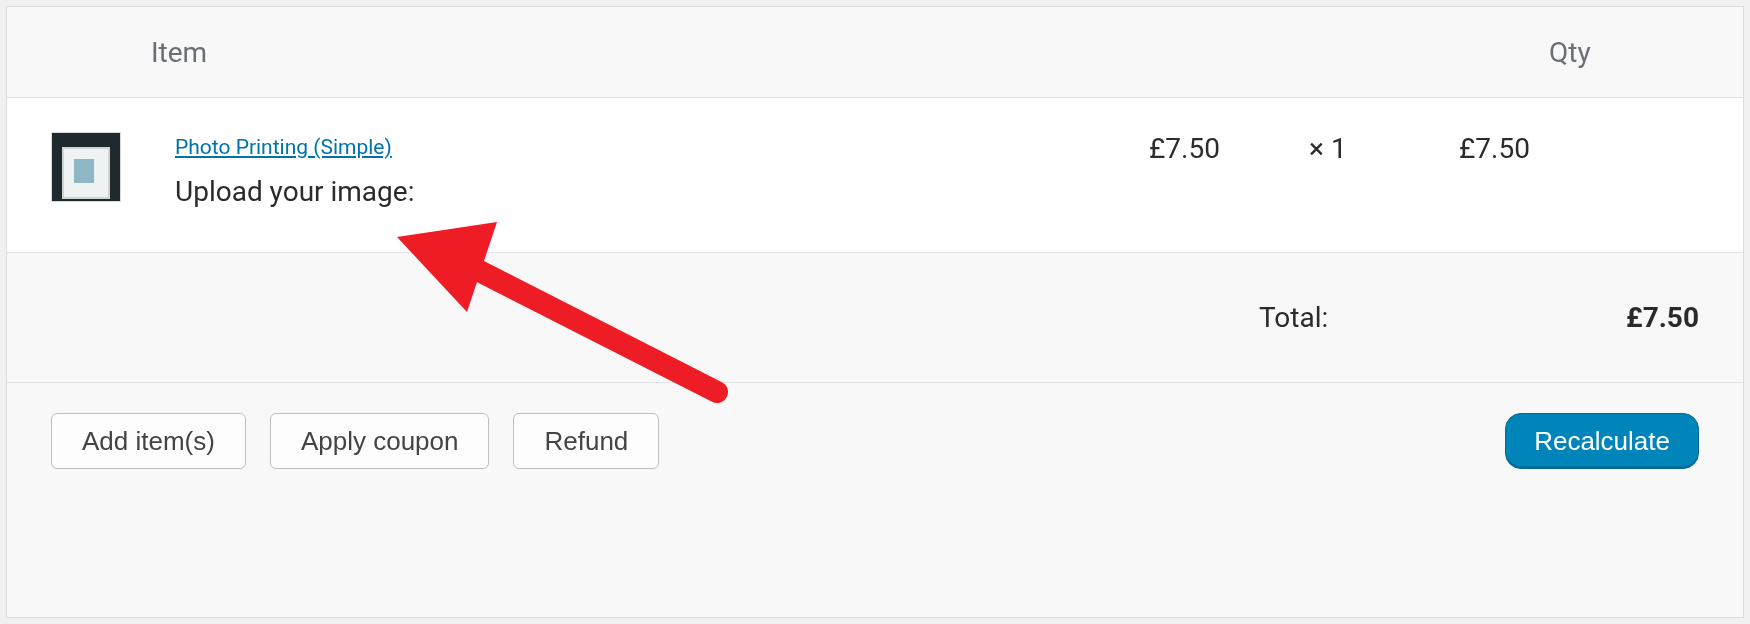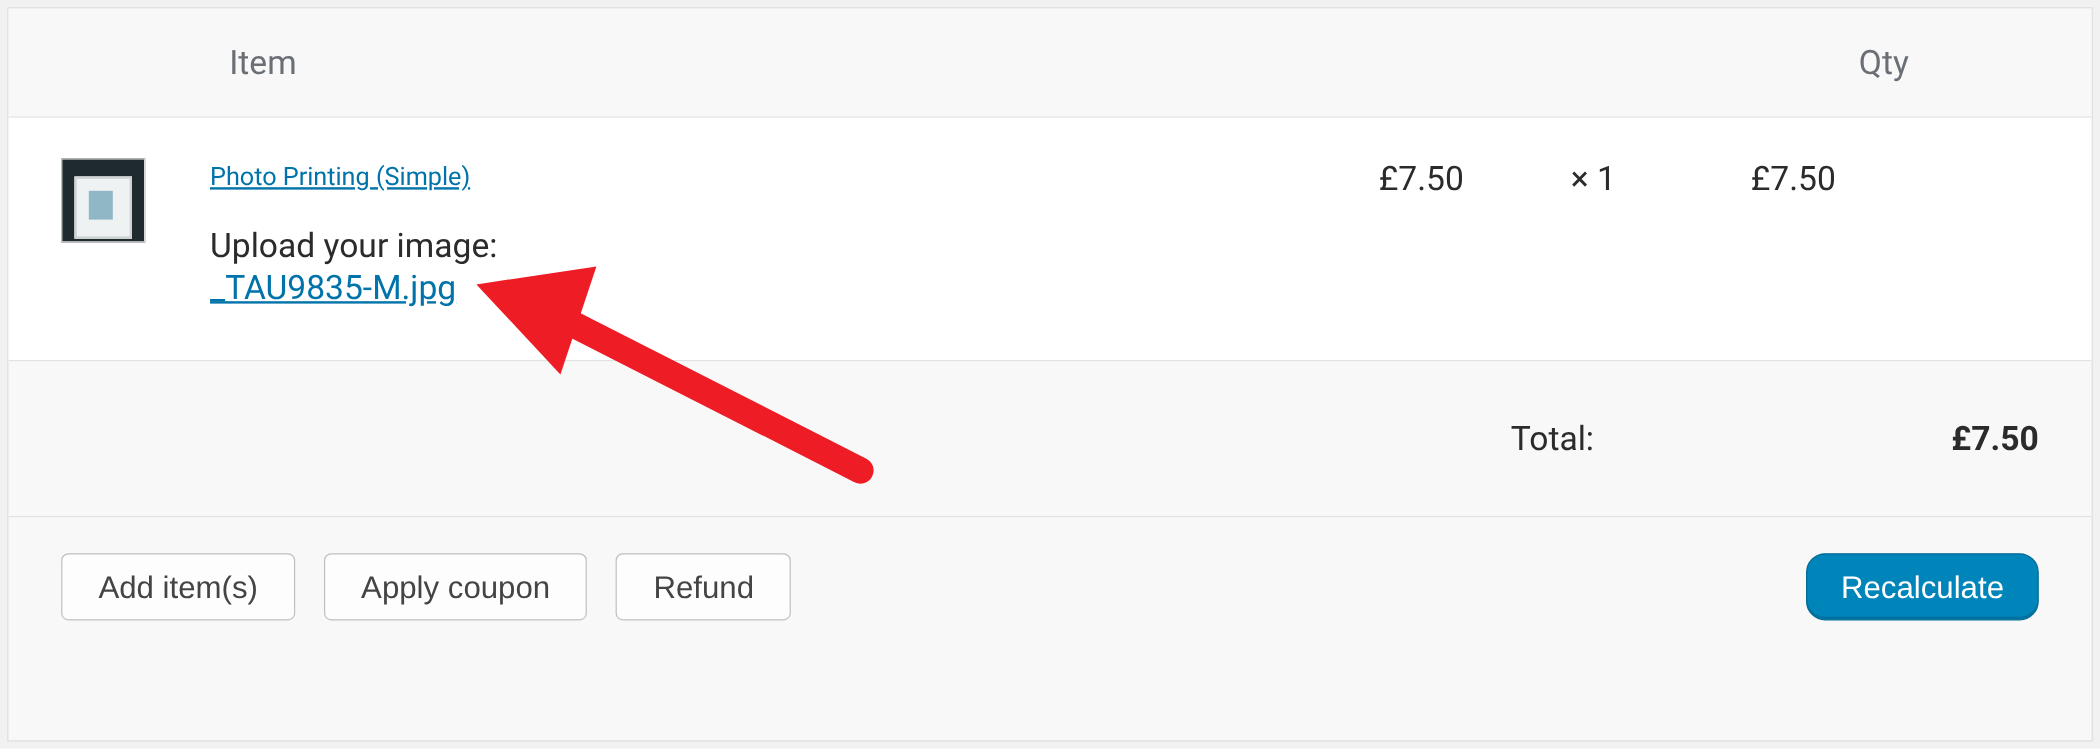--- a/index.html
+++ b/index.html
@@ -27,21 +27,20 @@
 
   
   .thead {
     display: flex;
     align-items: center;
     height: 90px;
     padding: 0 44px 0 44px;
     color: #6a6f75;
     font-size: 28px;
     background: #f8f8f8;
-    gap: 40px;
   }
   .col-thumb { width: 100px; flex: 0 0 100px; }
   .col-item  { flex: 1 1 auto; }
   .col-cost  { width: 160px; flex: 0 0 160px; text-align: left; }
   .col-qty   { width: 150px; flex: 0 0 150px; text-align: left; }
   .col-total { width: 240px; flex: 0 0 240px; text-align: left; }
 
   
   .item-row {
     display: flex;
@@ -80,21 +79,21 @@
   .item-cell { flex: 1 1 auto; padding-left: 24px; }
   .product-link {
     color: #0073aa;
     text-decoration: underline;
     font-size: 21px;
     line-height: 1.3;
     cursor: pointer;
     display: inline-block;
   }
   .meta-label {
-    margin-top: 26px;
+    margin-top: 14px;
     color: #2b2b2b;
   }
   .file-link {
     color: #0073aa;
     text-decoration: underline;
     cursor: pointer;
     display: inline-block;
     margin-top: 2px;
   }
 
@@ -167,21 +166,20 @@
       <div class="col-qty">Qty</div>
     </div>
 
     <div class="item-row">
       <div class="thumb-cell">
         <div class="thumb"></div>
       </div>
       <div class="item-cell">
         <a class="product-link">Photo Printing (Simple)</a>
         <div class="meta-label">Upload your image:</div>
-        <a class="file-link">_TAU9835-M.jpg</a>
       </div>
       <div class="num-cell cost-cell">£7.50</div>
       <div class="num-cell qty-cell">× 1</div>
       <div class="num-cell total-cell">£7.50</div>
     </div>
 
     <div class="totals">
       <div class="spacer"></div>
       <div class="totals-label">Total:</div>
       <div class="totals-value">£7.50</div>

